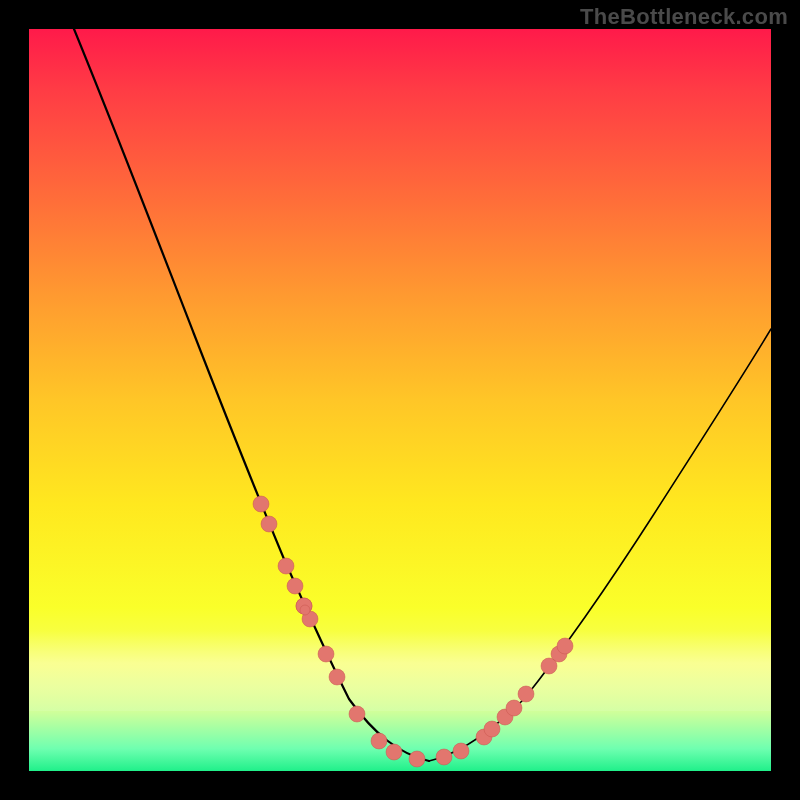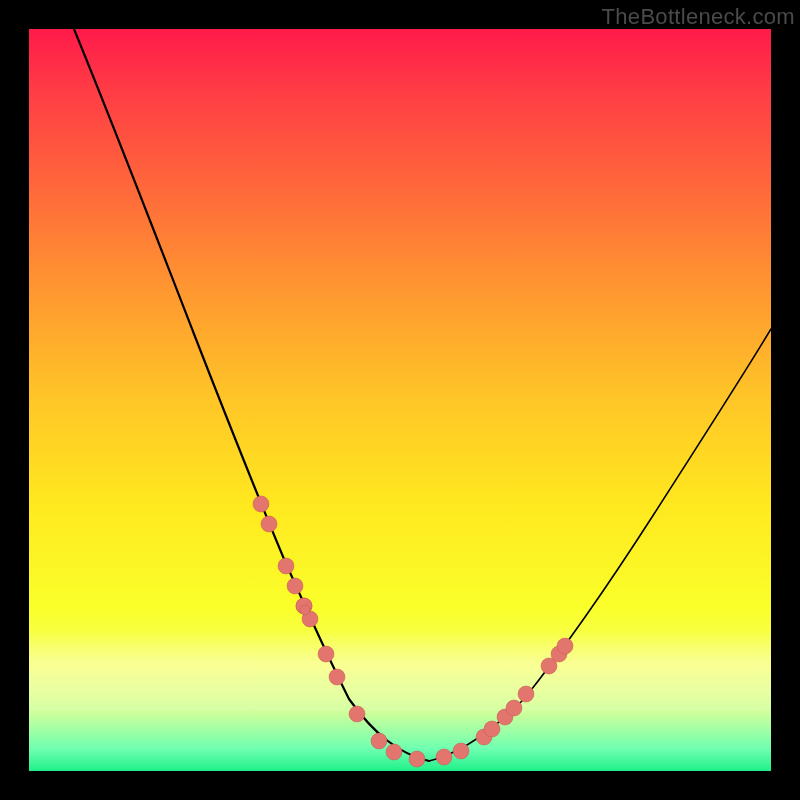--- a/index.html
+++ b/index.html
@@ -52,24 +52,24 @@
     height: 80px;
     background: linear-gradient(to bottom,
       rgba(255,255,200,0) 0%,
       rgba(255,255,210,0.45) 40%,
       rgba(240,255,190,0.55) 70%,
       rgba(220,255,190,0.35) 100%);
   }
   .watermark {
     position: absolute;
     top: 4px;
-    right: 5px;
+    right: 12px;
     color: #4a4a4a;
     font-size: 22px;
-    font-weight: 400;
+    font-weight: 700;
     letter-spacing: 0.3px;
   }
   svg.curve {
     position: absolute;
     top: 0; left: 0;
     width: 100%;
     height: 100%;
   }
   .curve path {
     fill: none;

